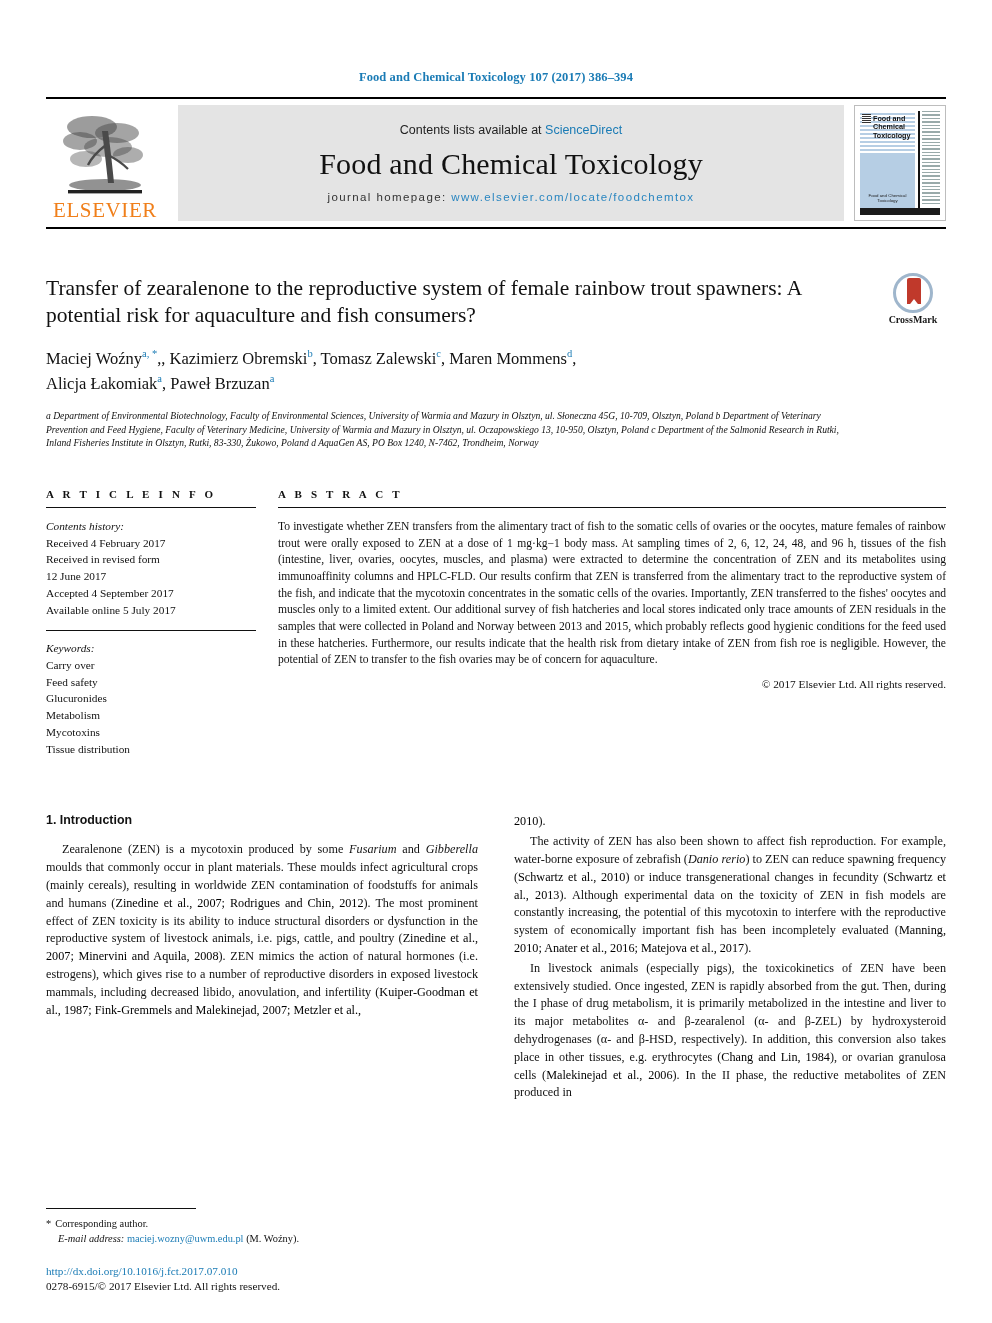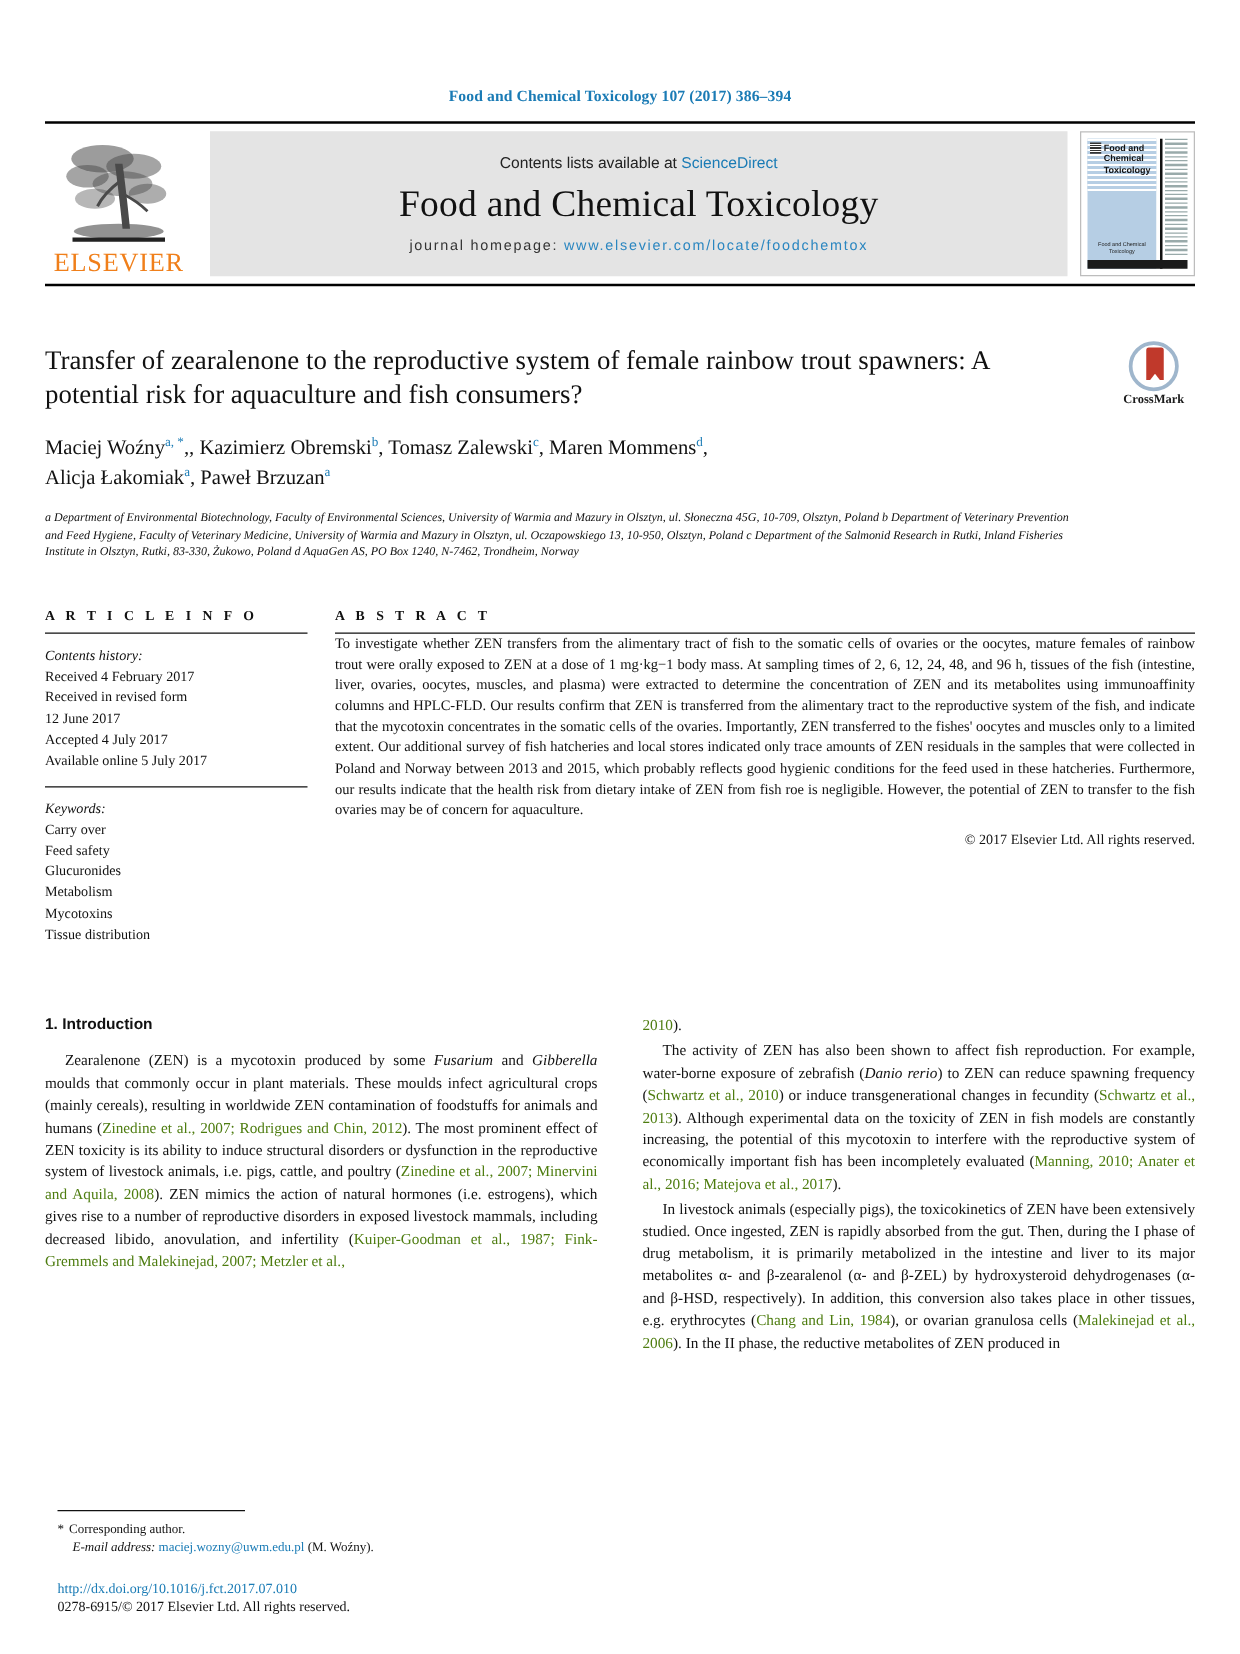--- a/index.html
+++ b/index.html
@@ -6,21 +6,21 @@
   html, body { margin: 0; padding: 0; }
   body {
     width: 992px;
     height: 1323px;
     background: #ffffff;
     font-family: "Liberation Serif", serif;
     color: #000000;
     position: relative;
     overflow: hidden;
   }
-  .page { position: relative; width: 992px; height: 1323px; padding: 0 36px; }
+  .page { position: relative; width: 992px; height: 1323px; padding: 0 46px; }
 
   
   .running-head {
     text-align: center;
     color: #1a7bb5;
     font-family: "Liberation Serif", serif;
     font-size: 12.5px;
     font-weight: bold;
     padding-top: 70px;
     letter-spacing: .1px;
@@ -187,20 +187,21 @@
   .hist, .kw {
     font-family: "Liberation Serif", serif;
     font-size: 11.3px;
     line-height: 1.48;
     color: #111;
   }
   .hist .lbl, .kw .lbl { font-style: italic; }
   .hist { margin-top: 10px; }
 
   .abstract-body {
+    margin-top: 11px;
     font-family: "Liberation Serif", serif;
     font-size: 11.6px;
     line-height: 1.44;
     text-align: justify;
     color: #111;
   }
   .copyright {
     margin-top: 9px;
     text-align: right;
     font-family: "Liberation Serif", serif;
@@ -226,21 +227,21 @@
   .para {
     font-family: "Liberation Serif", serif;
     font-size: 12.2px;
     line-height: 1.46;
     text-align: justify;
     text-indent: 16px;
     color: #111;
     margin: 0 0 2px 0;
   }
   .para.noindent { text-indent: 0; }
-  .cite { color: #4d7c0f; }
+  .cite { color: #000000; }
   em { font-style: italic; }
 
   
   .footnote-area {
     position: absolute;
     left: 46px;
     bottom: 28px;
     width: 414px;
   }
   .fn-rule { border-top: 1px solid #111; width: 150px; margin-bottom: 7px; }
@@ -372,21 +373,21 @@
   <div class="info-abstract">
 
     <div class="col-info">
       <div class="section-head">A R T I C L E  I N F O</div>
       <div class="rule"></div>
       <div class="hist">
         <div class="lbl">Contents history:</div>
         <div>Received 4 February 2017</div>
         <div>Received in revised form</div>
         <div>12 June 2017</div>
-        <div>Accepted 4 July 2017</div>
+        <div>Accepted 4 September 2017</div>
         <div>Available online 5 July 2017</div>
       </div>
       <div class="rule-thin"></div>
       <div class="kw">
         <div class="lbl">Keywords:</div>
         <div>Carry over</div>
         <div>Feed safety</div>
         <div>Glucuronides</div>
         <div>Metabolism</div>
         <div>Mycotoxins</div>

